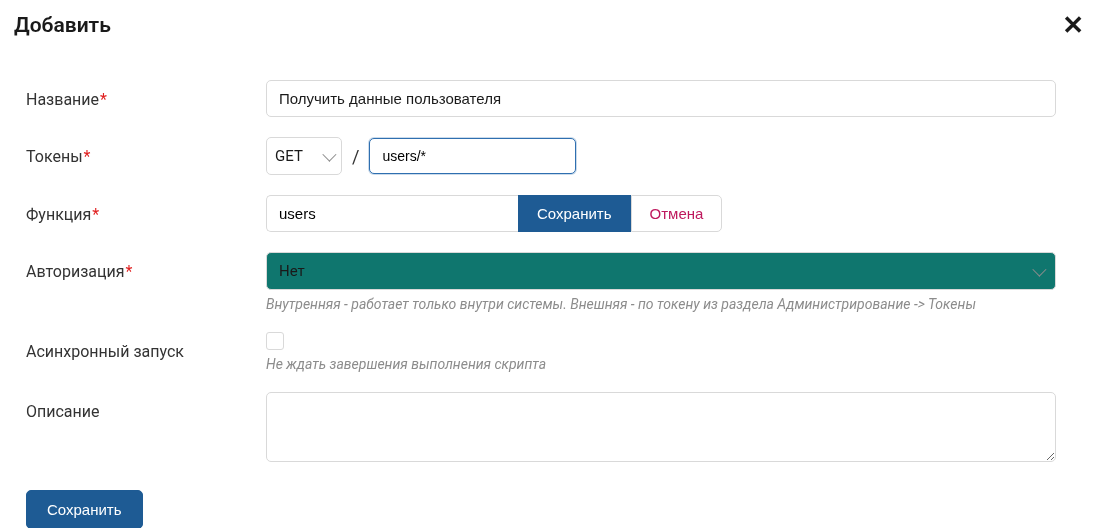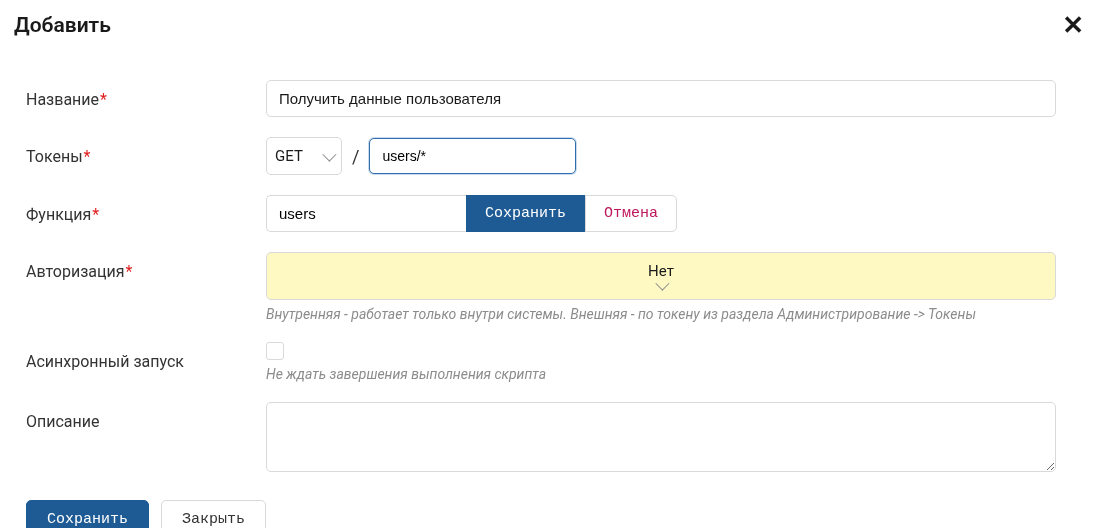--- a/index.html
+++ b/index.html
@@ -82,34 +82,34 @@
       border: 1px solid #2f6fb0;
       border-radius: 5px;
       padding: 9px 12px;
       font-size: 14px;
       outline: none;
       box-shadow: 0 0 0 1px rgba(47,111,176,0.25);
     }
     .path-input-wrap { flex: 1; position: relative; }
     .func-row { display: flex; align-items: center; gap: 0; }
     .func-input {
-      width: 200px;
+      width: 252px;
       border: 1px solid #d9d9d9;
       border-radius: 5px 0 0 5px;
       border-right: none;
       padding: 9px 12px;
       font-size: 15px;
     }
     .btn {
       padding: 9px 18px;
       font-size: 15px;
       border-radius: 5px;
       cursor: pointer;
       border: 1px solid transparent;
-      font-family: Liberation Mono, monospace;
+      font-family: Liberation Sans, sans-serif;
     }
     .btn-primary {
       background: #1e5b94;
       color: #fff;
       border-color: #1e5b94;
       border-radius: 0;
     }
     .btn-cancel {
       background: #fff;
       color: #be185d;
@@ -119,22 +119,21 @@
     .auth-select {
       width: 100%;
       border: 1px solid #d9d9d9;
       border-radius: 5px;
       padding: 9px 12px;
       font-size: 15px;
       display: flex;
       align-items: center;
       justify-content: space-between;
       cursor: pointer;
-      background: #fef9c3;
-      flex-direction: column;
+      background: #0f766e;
     }
     .hint {
       font-size: 14px;
       color: #8c8c8c;
       font-style: italic;
       margin-top: 6px;
     }
     .checkbox {
       width: 18px; height: 18px;
       border: 1px solid #d9d9d9;
@@ -235,14 +234,13 @@
 
 <div class="form-row">
   <div class="label-col">Описание</div>
   <div class="field-col">
     <textarea class="textarea" style=""></textarea>
   </div>
 </div>
 
 <div class="footer">
   <button class="btn btn-save">Сохранить</button>
-  <button class="btn btn-close">Закрыть</button>
 </div>
 
 </body></html>

